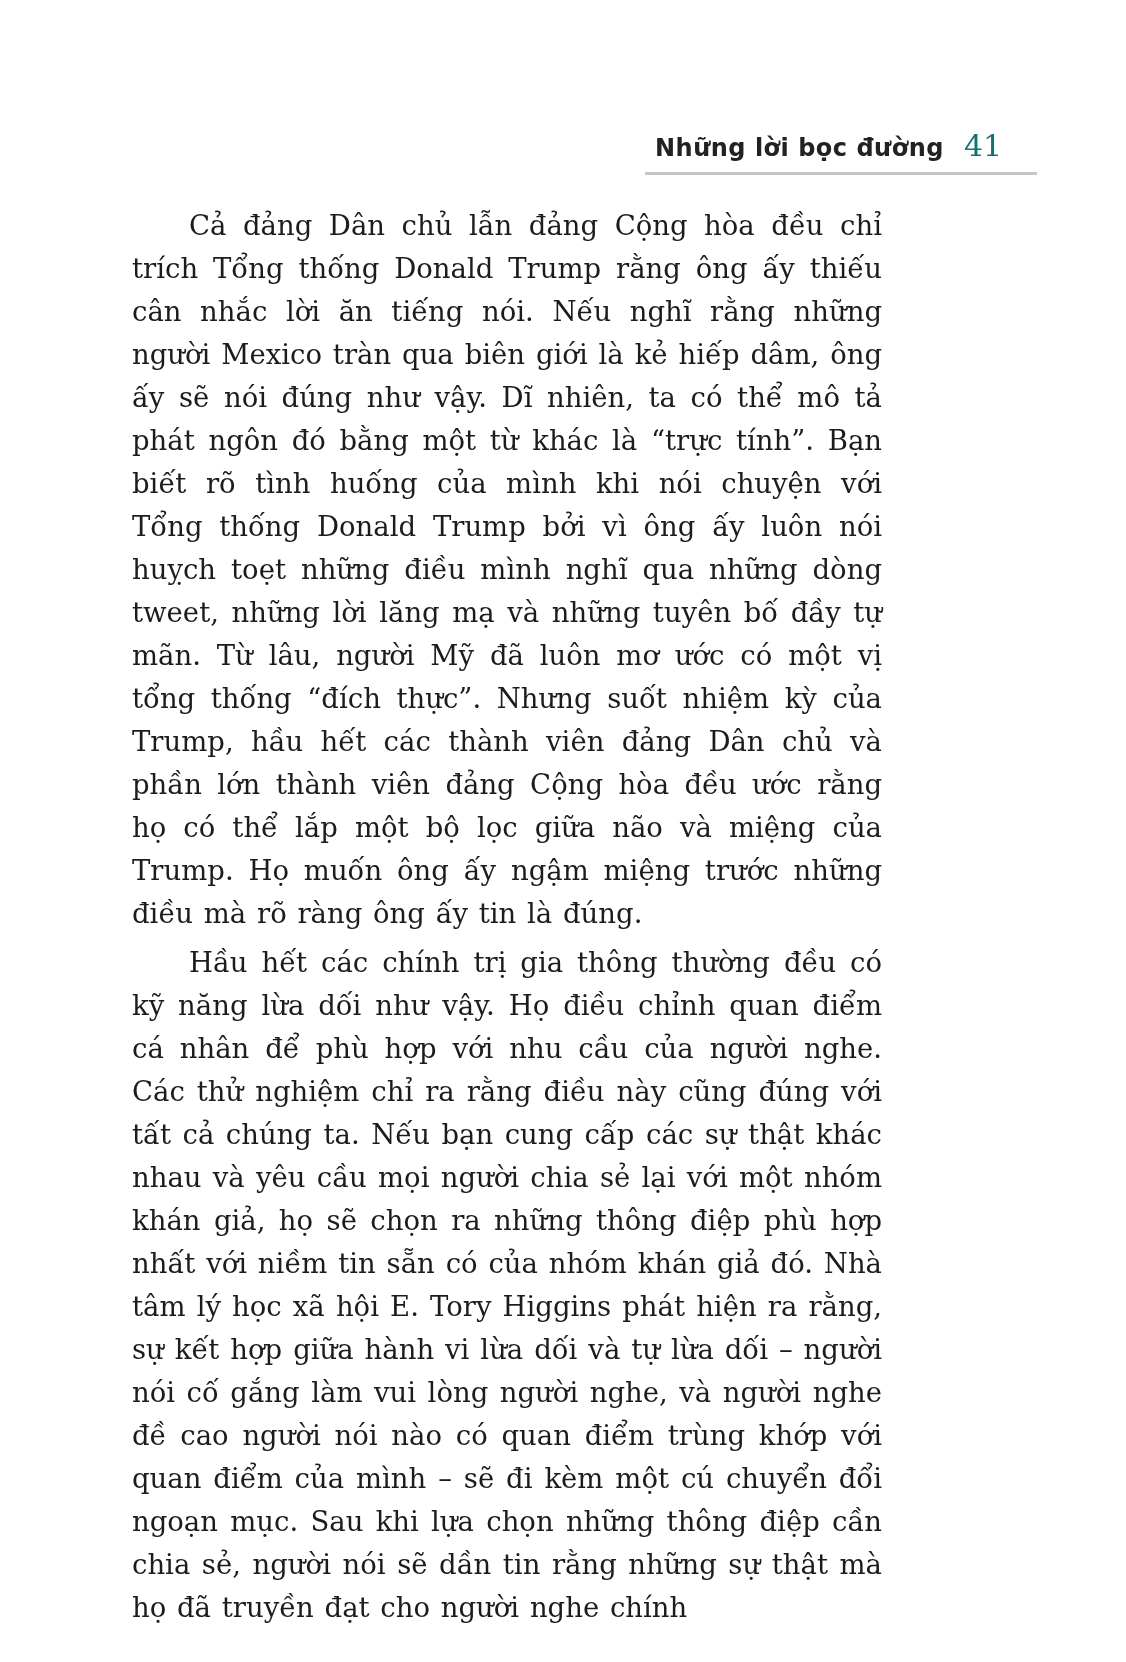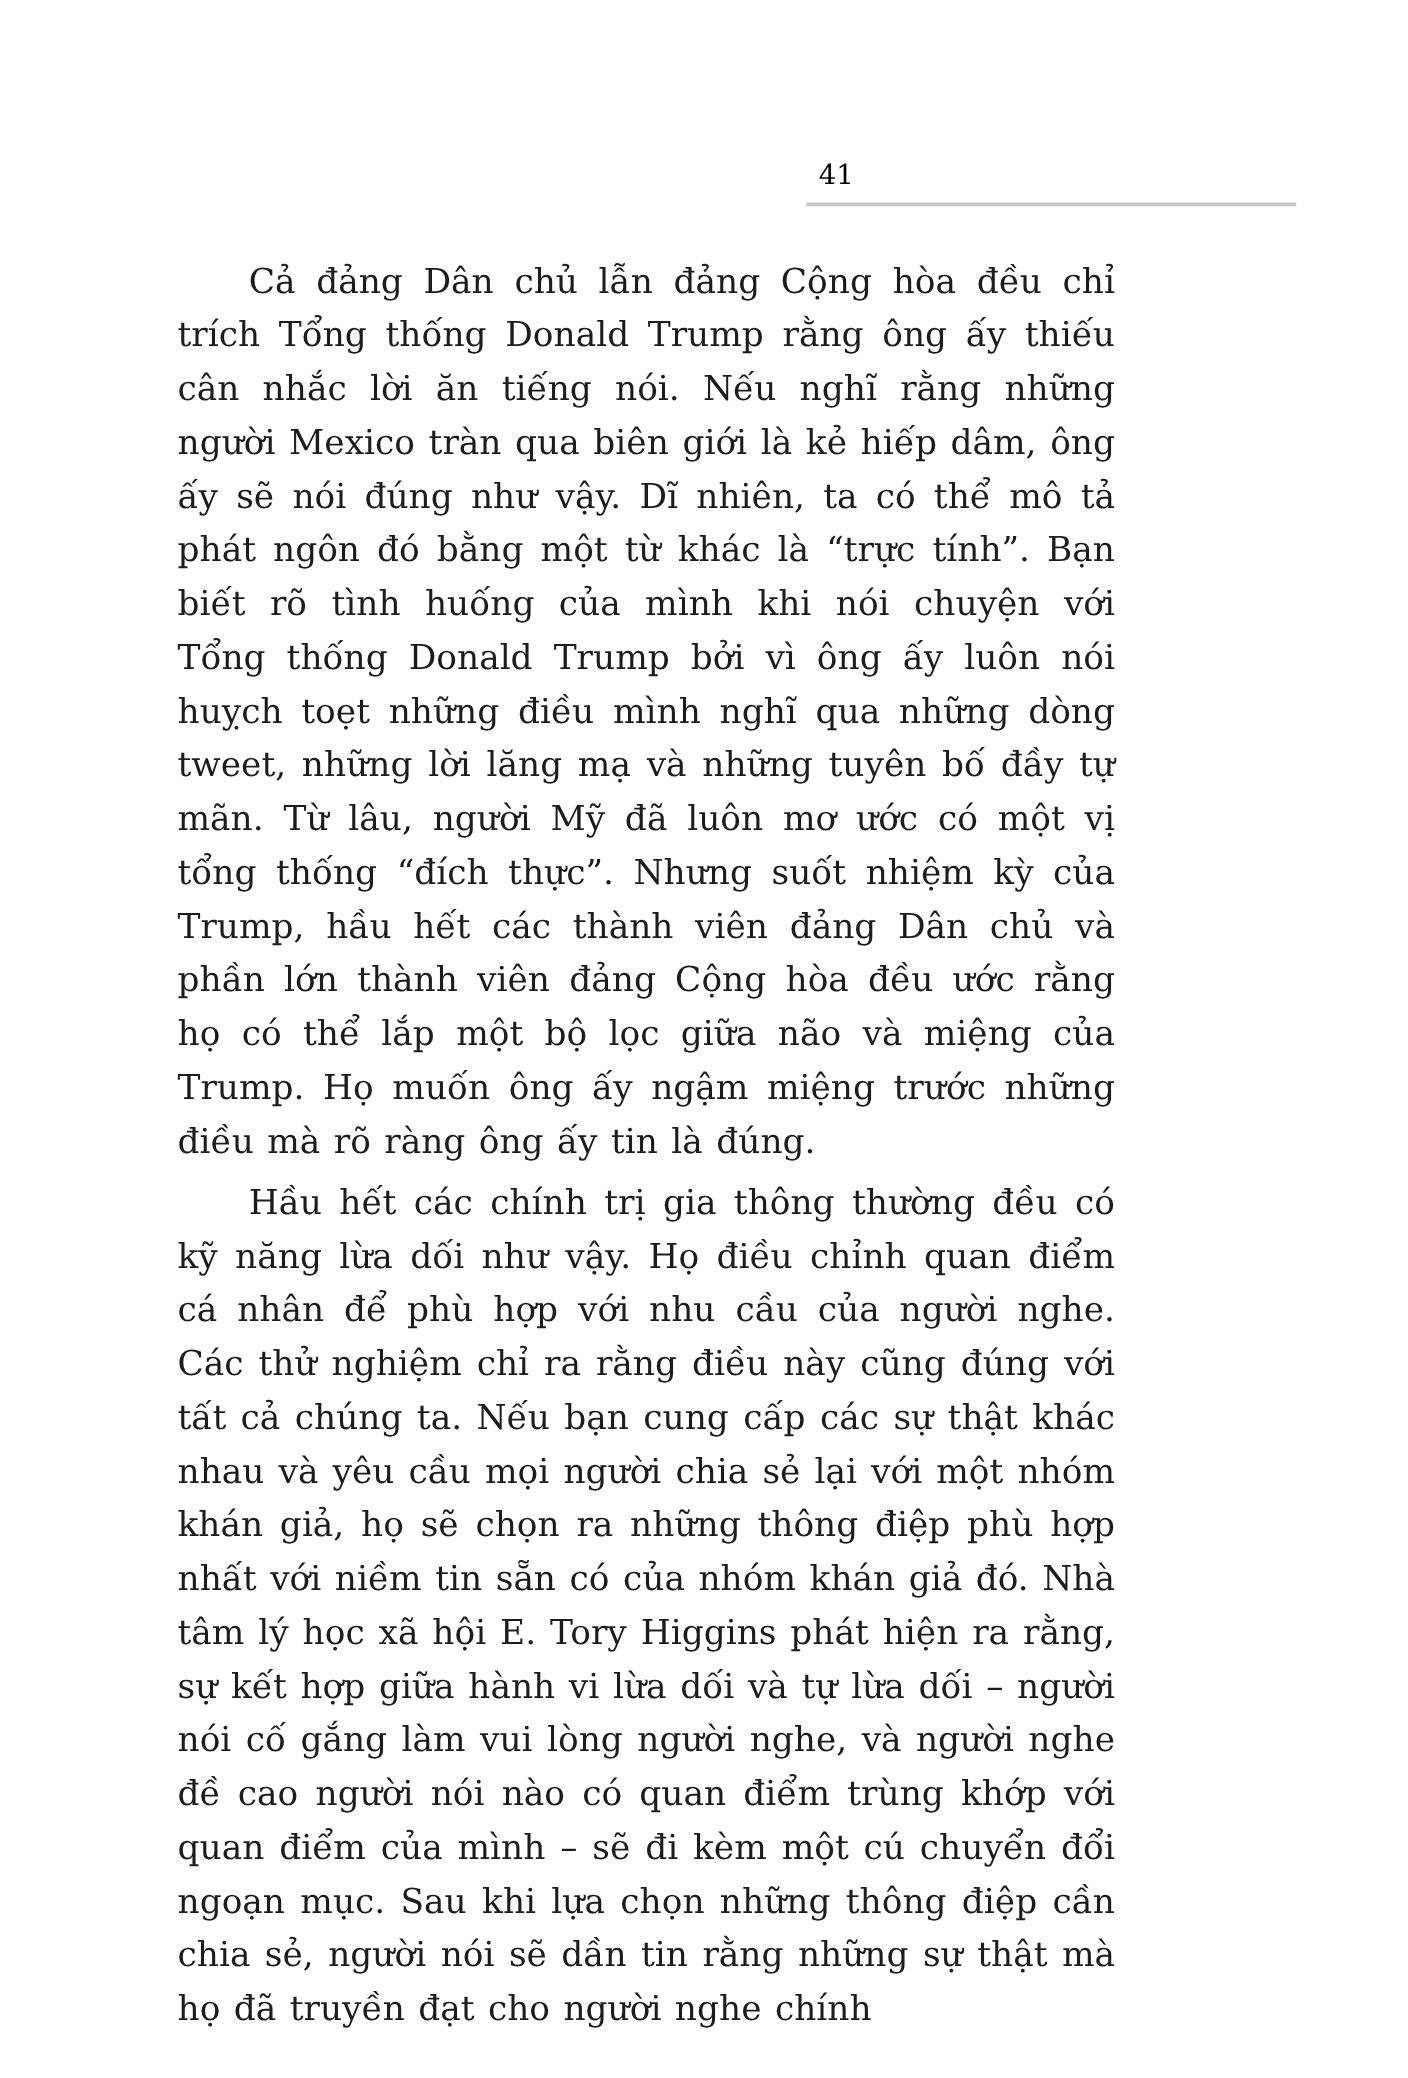--- a/index.html
+++ b/index.html
@@ -34,34 +34,34 @@
     font-family: "DejaVu Sans", "Liberation Sans", sans-serif;
     font-weight: 700;
     font-size: 24px;
     letter-spacing: 0.5px;
     color: #222222;
     white-space: nowrap;
   }
   .page-number {
     font-family: "DejaVu Serif", "Liberation Serif", serif;
     font-weight: 400;
-    font-size: 22px;
-    color: #000000;
+    font-size: 30px;
+    color: #0f766e;
   }
   .header-rule {
     margin-top: 9px;
     height: 3px;
     width: 100%;
     background: #c6c6c6;
   }
   
   .body-text {
     position: absolute;
     top: 204px;
-    left: 142px;
+    left: 132px;
     width: 750px;
   }
   .para {
     margin: 0;
     font-size: 27.5px;
     line-height: 43px;
     text-align: justify;
     text-indent: 57px;
     word-spacing: 2px;
     color: #1c1c1c;
@@ -70,20 +70,21 @@
     margin-top: 6px;
   }
 </style>
 </head>
 <body>
 
 <div class="page">
 
   <header class="running-header">
     <div class="header-row">
+      <span class="running-title">Những lời bọc đường</span>
       <span class="page-number">41</span>
     </div>
     <div class="header-rule"></div>
   </header>
 
   <main class="body-text">
     <p class="para">Cả đảng Dân chủ lẫn đảng Cộng hòa đều chỉ trích Tổng thống Donald Trump rằng ông ấy thiếu cân nhắc lời ăn tiếng nói. Nếu nghĩ rằng những người Mexico tràn qua biên giới là kẻ hiếp dâm, ông ấy sẽ nói đúng như vậy. Dĩ nhiên, ta có thể mô tả phát ngôn đó bằng một từ khác là “trực tính”. Bạn biết rõ tình huống của mình khi nói chuyện với Tổng thống Donald Trump bởi vì ông ấy luôn nói huỵch toẹt những điều mình nghĩ qua những dòng tweet, những lời lăng mạ và những tuyên bố đầy tự mãn. Từ lâu, người Mỹ đã luôn mơ ước có một vị tổng thống “đích thực”. Nhưng suốt nhiệm kỳ của Trump, hầu hết các thành viên đảng Dân chủ và phần lớn thành viên đảng Cộng hòa đều ước rằng họ có thể lắp một bộ lọc giữa não và miệng của Trump. Họ muốn ông ấy ngậm miệng trước những điều mà rõ ràng ông ấy tin là đúng.</p>
     <p class="para">Hầu hết các chính trị gia thông thường đều có kỹ năng lừa dối như vậy. Họ điều chỉnh quan điểm cá nhân để phù hợp với nhu cầu của người nghe. Các thử nghiệm chỉ ra rằng điều này cũng đúng với tất cả chúng ta. Nếu bạn cung cấp các sự thật khác nhau và yêu cầu mọi người chia sẻ lại với một nhóm khán giả, họ sẽ chọn ra những thông điệp phù hợp nhất với niềm tin sẵn có của nhóm khán giả đó. Nhà tâm lý học xã hội E. Tory Higgins phát hiện ra rằng, sự kết hợp giữa hành vi lừa dối và tự lừa dối – người nói cố gắng làm vui lòng người nghe, và người nghe đề cao người nói nào có quan điểm trùng khớp với quan điểm của mình – sẽ đi kèm một cú chuyển đổi ngoạn mục. Sau khi lựa chọn những thông điệp cần chia sẻ, người nói sẽ dần tin rằng những sự thật mà họ đã truyền đạt cho người nghe chính</p>
   </main>
 

